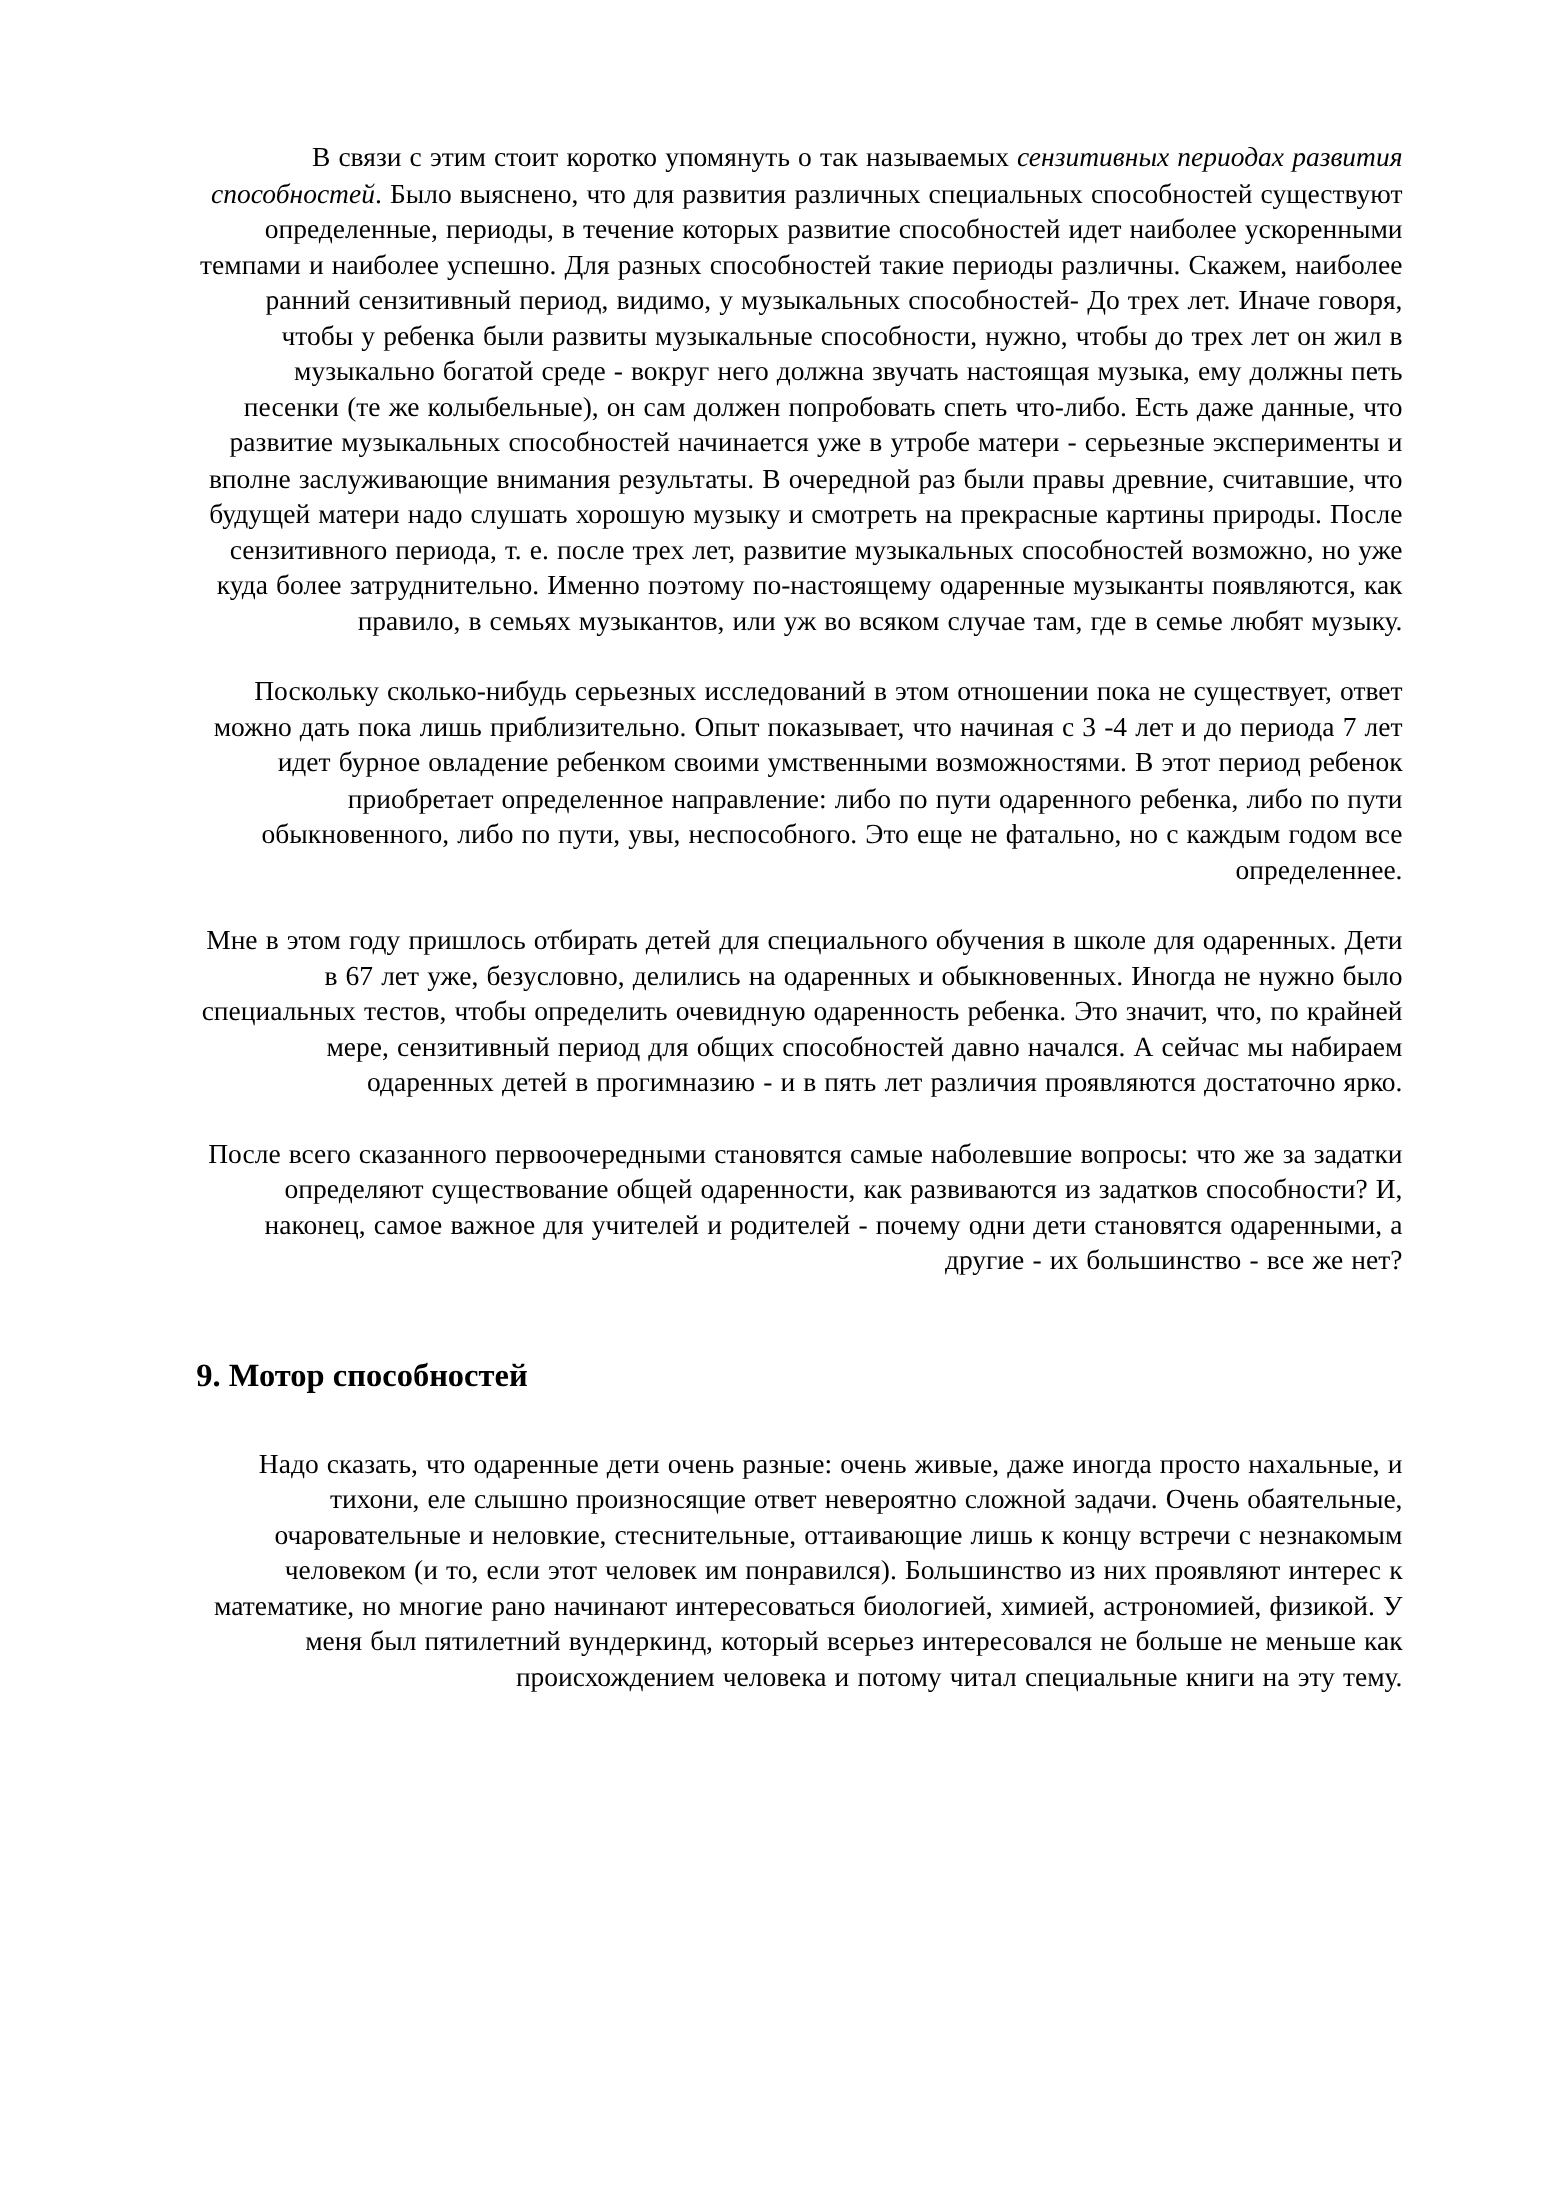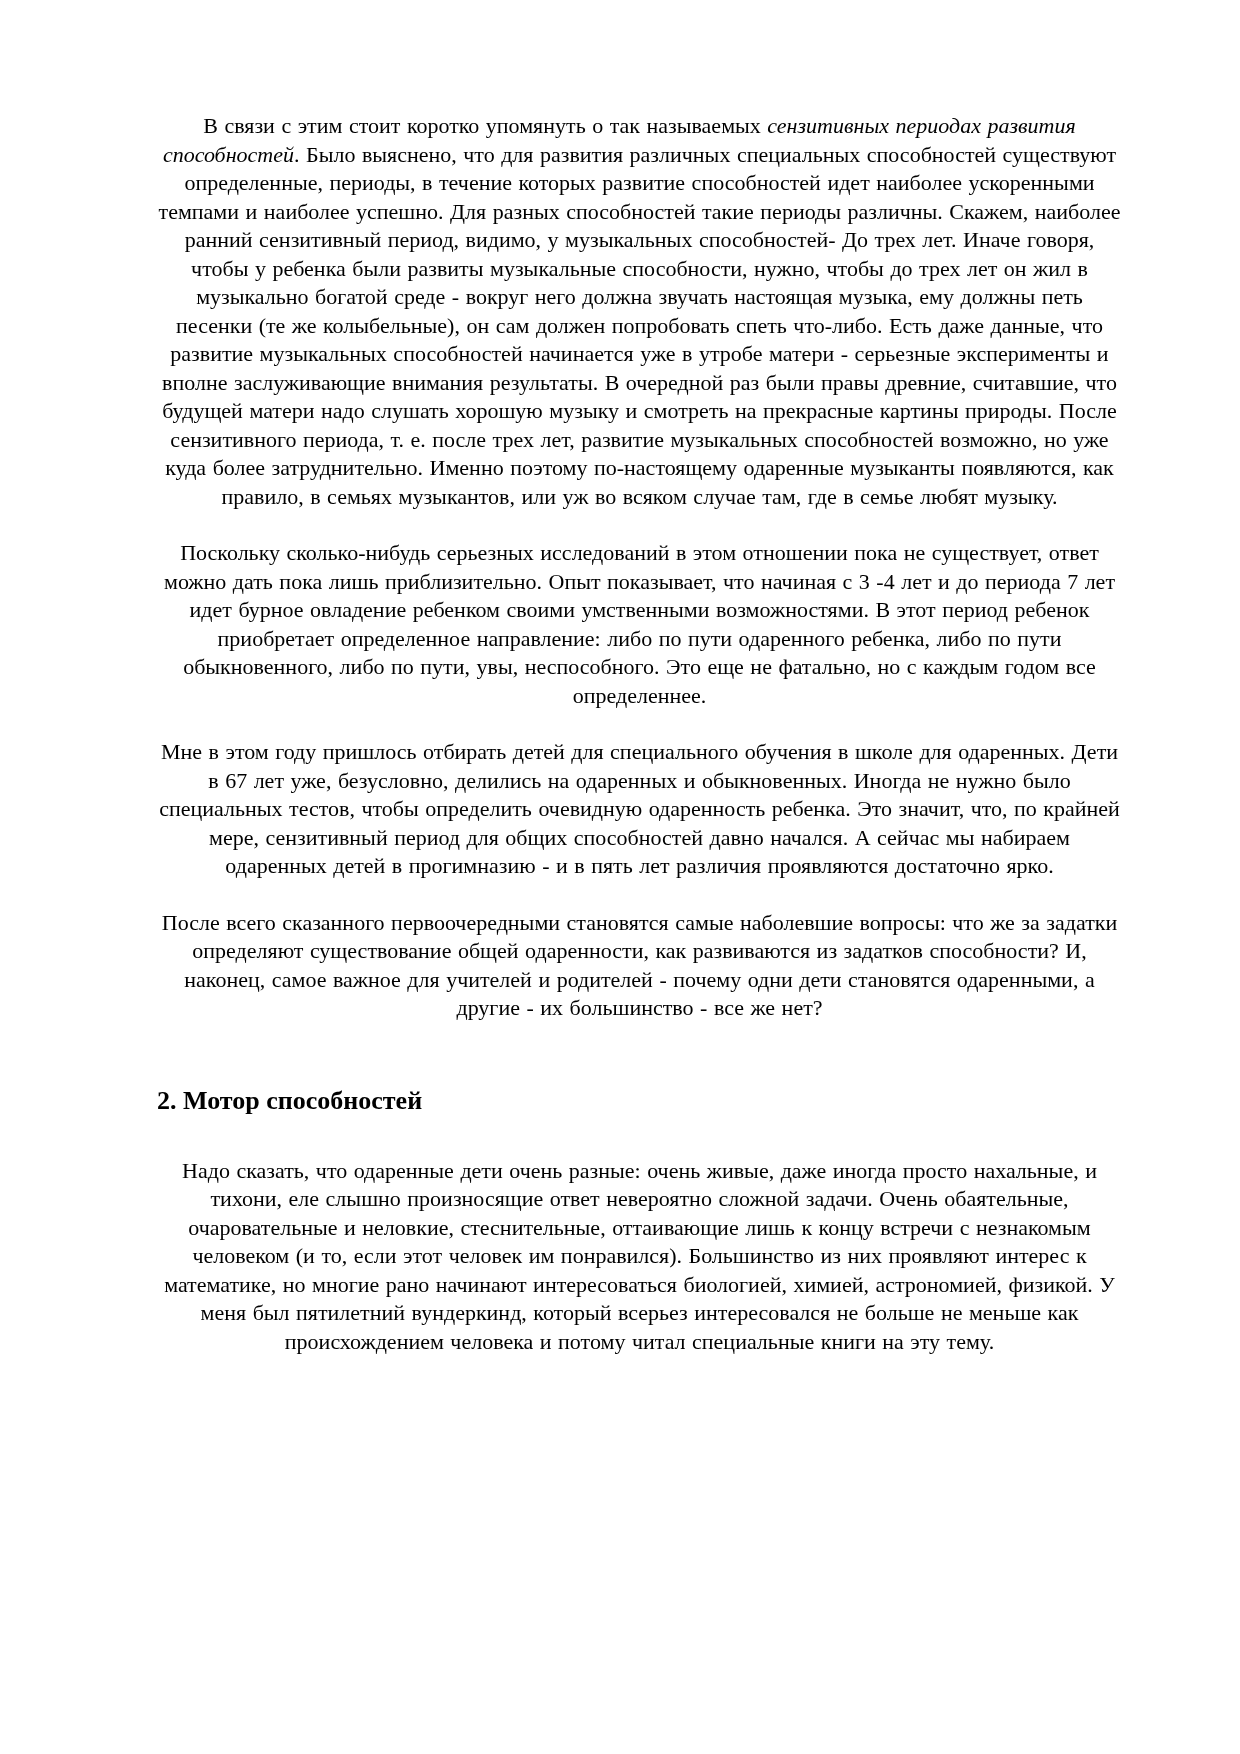--- a/index.html
+++ b/index.html
@@ -19,21 +19,21 @@
     width: 1240px;
     height: 1754px;
     padding: 112px 118px 40px 157px;
     background: #ffffff;
     overflow: hidden;
   }
   .page p {
     margin: 0 0 28px 0;
     font-size: 22px;
     line-height: 28.5px;
-    text-align: center;
+    text-align: right;
     word-spacing: 1px;
   }
   .page p em {
     font-style: italic;
   }
   .page h2 {
     margin: 62px 0 40px 0;
     font-size: 26px;
     line-height: 32px;
     font-weight: bold;
@@ -47,17 +47,17 @@
 
   <p><span>В связи с этим стоит коротко упомянуть о так называемых </span><em>сензитивных периодах развития способностей</em><span>. Было выяснено, что для развития различных специальных способностей существуют определенные, периоды, в течение которых развитие способностей идет наиболее ускоренными темпами и наиболее успешно. Для разных способностей такие периоды различны. Скажем, наиболее ранний сензитивный период, видимо, у музыкальных способностей- До трех лет. Иначе говоря, чтобы у ребенка были развиты музыкальные способности, нужно, чтобы до трех лет он жил в музыкально богатой среде - вокруг него должна звучать настоящая музыка, ему должны петь песенки (те же колыбельные), он сам должен попробовать спеть что-либо. Есть даже данные, что развитие музыкальных способностей начинается уже в утробе матери - серьезные эксперименты и вполне заслуживающие внимания результаты. В очередной раз были правы древние, считавшие, что будущей матери надо слушать хорошую музыку и смотреть на прекрасные картины природы. После сензитивного периода, т. е. после трех лет, развитие музыкальных способностей возможно, но уже куда более затруднительно. Именно поэтому по-настоящему одаренные музыканты появляются, как правило, в семьях музыкантов, или уж во всяком случае там, где в семье любят музыку.</span></p>
 
 
   <p>Поскольку сколько-нибудь серьезных исследований в этом отношении пока не существует, ответ можно дать пока лишь приблизительно. Опыт показывает, что начиная с 3 -4 лет и до периода 7 лет идет бурное овладение ребенком своими умственными возможностями. В этот период ребенок приобретает определенное направление: либо по пути одаренного ребенка, либо по пути обыкновенного, либо по пути, увы, неспособного. Это еще не фатально, но с каждым годом все определеннее.</p>
 
   <p>Мне в этом году пришлось отбирать детей для специального обучения в школе для одаренных. Дети в 67 лет уже, безусловно, делились на одаренных и обыкновенных. Иногда не нужно было специальных тестов, чтобы определить очевидную одаренность ребенка. Это значит, что, по крайней мере, сензитивный период для общих способностей давно начался. А сейчас мы набираем одаренных детей в прогимназию - и в пять лет различия проявляются достаточно ярко.</p>
 
   <p>После всего сказанного первоочередными становятся самые наболевшие вопросы: что же за задатки определяют существование общей одаренности, как развиваются из задатков способности? И, наконец, самое важное для учителей и родителей - почему одни дети становятся одаренными, а другие - их большинство - все же нет?</p>
 
-  <h2>2. Мотор способностей</h2>
+  <h2>9. Мотор способностей</h2>
 
   <p>Надо сказать, что одаренные дети очень разные: очень живые, даже иногда просто нахальные, и тихони, еле слышно произносящие ответ невероятно сложной задачи. Очень обаятельные, очаровательные и неловкие, стеснительные, оттаивающие лишь к концу встречи с незнакомым человеком (и то, если этот человек им понравился). Большинство из них проявляют интерес к математике, но многие рано начинают интересоваться биологией, химией, астрономией, физикой. У меня был пятилетний вундеркинд, который всерьез интересовался не больше не меньше как происхождением человека и потому читал специальные книги на эту тему.</p>
 
 </div>
 
 </body></html>

